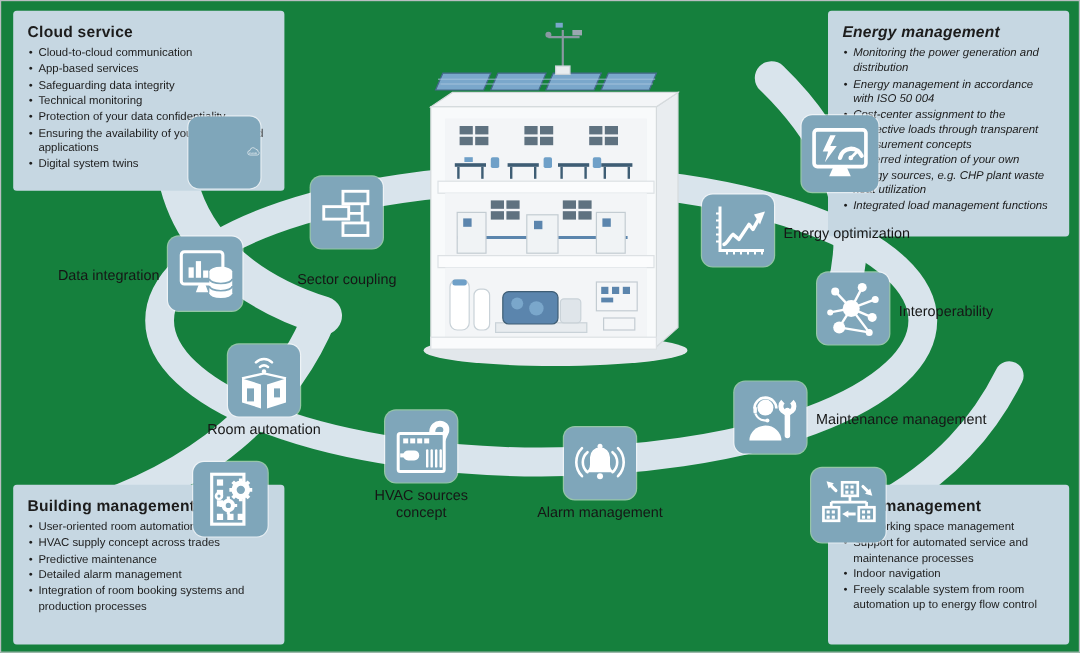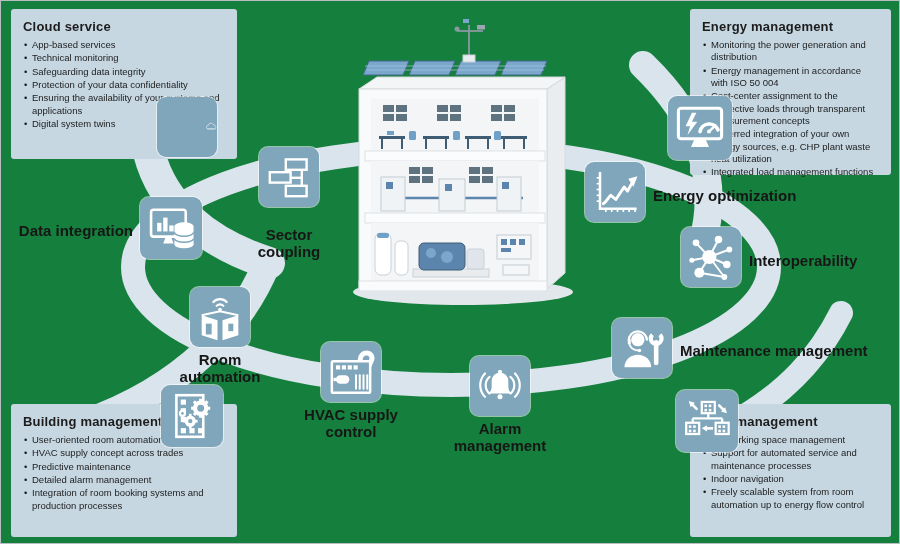--- a/index.html
+++ b/index.html
@@ -15,32 +15,32 @@
     position:absolute; background:#c6d7e2; border-radius:3px;
     padding:10px 12px 8px 12px; z-index:1; color:#1c1c1c;
   }
   .panel h2 { font-size:13px; font-weight:bold; margin-bottom:5px; letter-spacing:.2px; }
   .panel ul { list-style:none; }
   .panel li {
     font-size:9.5px; line-height:1.3; padding-left:9px; position:relative; margin-bottom:1px;
   }
   .panel li::before { content:"•"; position:absolute; left:1px; top:0; }
   .panel-tl { left:10px; top:8px;  width:226px; height:150px; }
-  .panel-tr { left:689px; top:8px; width:201px; height:166px; }
+  .panel-tr { left:689px; top:8px; width:201px; height:188px;font-style:italic; }
   .panel-bl { left:10px; top:403px; width:226px; height:133px; }
   .panel-br { left:689px; top:403px; width:201px; height:133px; }
   
   .tile {
     position:absolute; width:60px; height:60px; border-radius:9px;
     background:#7fa6ba; display:flex; align-items:center; justify-content:center;
     z-index:3; box-shadow:0 0 0 1px rgba(255,255,255,.55);
   }
   .tile svg { display:block; }
   .node-label {
-    position:absolute; z-index:3; font-size:15px; font-weight:700; color:#161616;
+    position:absolute; z-index:3; font-size:12px; font-weight:400; color:#161616;
     white-space:nowrap;
   }
   .node-label.center { text-align:center; white-space:normal; }
   .building { position:absolute; left:348px; top:4px; z-index:2; }
 </style>
 </head>
 <body>
 
 <div class="stage">
 
@@ -48,23 +48,24 @@
     <path d="M148,152 C162,205 205,242 268,262" fill="none" stroke="#d9e4ec" stroke-width="32" stroke-linecap="round"></path>
     <path d="M66,428 C165,398 235,338 266,262" fill="none" stroke="#d9e4ec" stroke-width="28" stroke-linecap="round"></path>
     <path d="M642,64 C700,120 718,180 702,240" fill="none" stroke="#d9e4ec" stroke-width="28" stroke-linecap="round"></path>
     <path d="M728,424 C788,392 820,352 840,312" fill="none" stroke="#d9e4ec" stroke-width="24" stroke-linecap="round"></path>
     <ellipse cx="450" cy="266" rx="318" ry="118" fill="none" stroke="#d9e4ec" stroke-width="24"></ellipse>
   </svg>
 
   <div class="panel panel-tl">
     <h2>Cloud service</h2>
     <ul>
+      <li>Cloud-to-cloud communication</li>
       <li>App-based services</li>
+      <li>Safeguarding data integrity</li>
       <li>Technical monitoring</li>
-      <li>Safeguarding data integrity</li>
       <li>Protection of your data confidentiality</li>
       <li>Ensuring the availability of your systems and applications</li>
       <li>Digital system twins</li>
     </ul>
   </div>
 
   <div class="panel panel-tr">
     <h2>Energy management</h2>
     <ul>
       <li>Monitoring the power generation and distribution</li>
@@ -281,21 +282,21 @@
           <rect x="9" y="37" width="4" height="4"></rect>
       </g>
       <g stroke="#fff" stroke-width="2.4" stroke-linecap="round">
         <line x1="36" y1="34" x2="36" y2="50"></line>
           <line x1="40.5" y1="34" x2="40.5" y2="50"></line>
         <line x1="45" y1="34" x2="45" y2="50"></line>
           <line x1="49.5" y1="34" x2="49.5" y2="50"></line>
       </g>
     </svg>
   </div>
-  <div class="node-label center" style="left:290px; top:405px; width:120px;">HVAC supply control</div>
+  <div class="node-label center" style="left:290px; top:405px; width:120px;">HVAC sources concept</div>
 
   <div class="tile" style="left:469px; top:355px;">
     <svg width="50" height="50" viewBox="0 0 60 60">
       <circle cx="30" cy="13" r="2.5" fill="#fff"></circle>
       <path d="M30 14a10 10 0 0 1 10 10v7q0 6 5 8h-30q5-2 5-8v-7a10 10 0 0 1 10-10z" fill="#fff"></path>
       <circle cx="30" cy="43" r="3" fill="#fff"></circle>
       <g fill="none" stroke="#fff" stroke-width="2.6" stroke-linecap="round">
         <path d="M12 15a20 20 0 0 0 0 28"></path>
           <path d="M17.5 19a13 13 0 0 0 0 20"></path>
         <path d="M48 15a20 20 0 0 1 0 28"></path>

